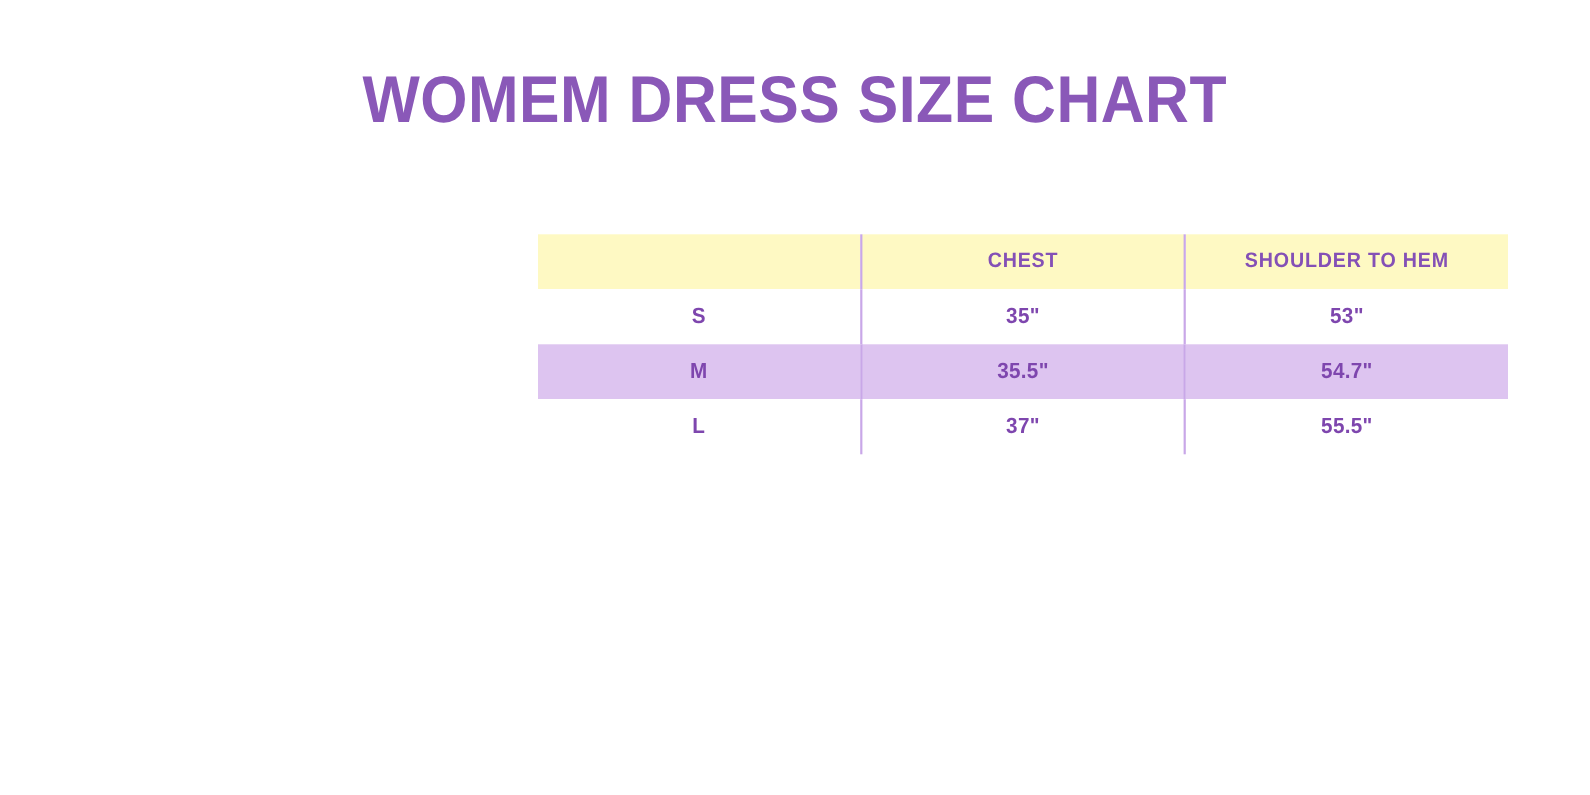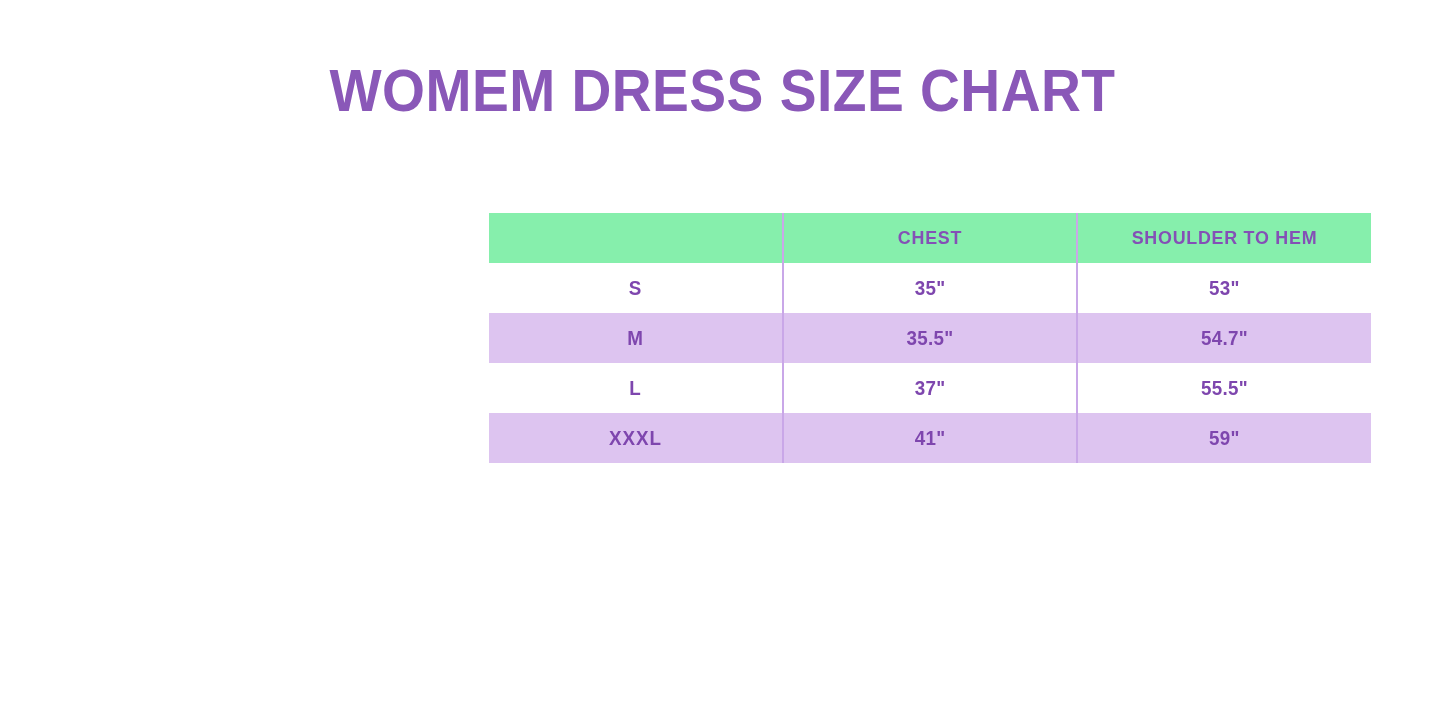--- a/index.html
+++ b/index.html
@@ -71,21 +71,21 @@
   }
 
   
   #size-table th.divider,
   #size-table td.divider {
     border-left: 2px solid #c9a7e8;
   }
 
   
   #size-table thead tr {
-    background: #86efac;
+    background: #fef9c3;
   }
   #size-table thead th {
     height: 50px;
     font-size: 19px;
     letter-spacing: 0.8px;
     color: #8450b6;
   }
 
   
   #size-table tbody tr.band-light {
@@ -137,21 +137,16 @@
       <tr class="band-lav">
         <td class="size-cell">M</td>
         <td class="value-cell divider">35.5"</td>
         <td class="value-cell divider">54.7"</td>
       </tr>
       <tr class="band-light">
         <td class="size-cell">L</td>
         <td class="value-cell divider">37"</td>
         <td class="value-cell divider">55.5"</td>
       </tr>
-      <tr class="band-lav">
-        <td class="size-cell">XXXL</td>
-        <td class="value-cell divider">41"</td>
-        <td class="value-cell divider">59"</td>
-      </tr>
     </tbody>
   </table>
 
 </div>
 
 </body></html>

